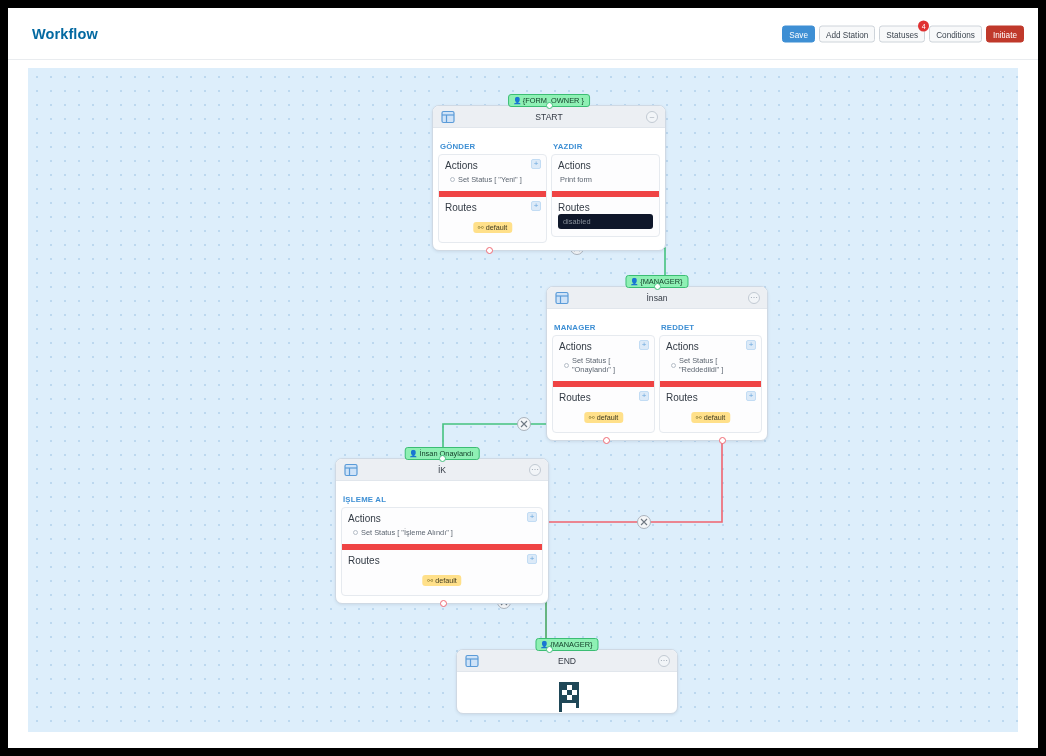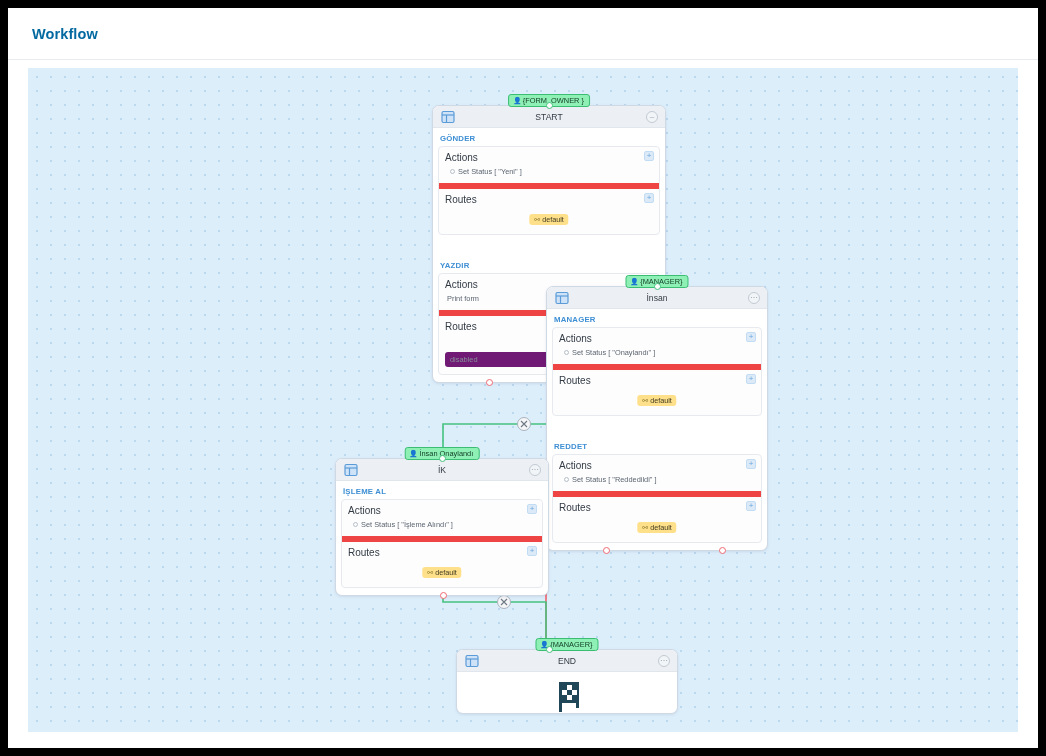--- a/index.html
+++ b/index.html
@@ -129,21 +129,21 @@
     background: #8ef0b4;
     border: 1px solid #3bbd74;
     border-radius: 3px;
     font-size: 7.4px;
     line-height: 12px;
     color: #13402a;
     white-space: nowrap;
     z-index: 6;
   }
   .role-badge .p { color: #2e7d52; margin-right: 1px; font-size: 7px; }
-  .node-body { display: flex; padding: 4px 5px 7px 5px; gap: 24px; flex-direction: column; }
+  .node-body { display: flex; padding: 12px 5px 7px 5px; gap: 4px; }
   .col { flex: 1; min-width: 0; position: relative; }
   .col-title {
     font-size: 7.8px;
     font-weight: bold;
     color: #3e8fd4;
     padding: 2px 1px 3px 2px;
     letter-spacing: .2px;
   }
   .panel {
     border: 1px solid #e6eaef;
@@ -176,22 +176,22 @@
     color: #5c6570;
   }
   .act-dot {
     width: 5px; height: 5px;
     border: 1px solid #b5bdc7;
     border-radius: 50%;
     flex: none;
   }
   .plain-row { padding: 4px 0 0 2px; font-size: 7.4px; color: #5c6570; }
   .disabled-box {
-    margin-top: 20px;
-    background: #701a75;
+    margin-top: 1px;
+    background: #0f172a;
     border-radius: 3px;
     padding: 3px 5px;
     font-size: 7.4px;
     color: #868e98;
   }
   .routes-area { min-height: 22px; position: relative; }
   .route-chip {
     position: absolute;
     left: 50%;
     transform: translateX(-50%);
@@ -216,20 +216,30 @@
   .handle.tgt { border: 1.4px solid #45c27f; }
   .flag { position: absolute; left: 50%; transform: translateX(-50%); top: 8px; }
 </style>
 </head>
 <body>
 
 <div id="frame">
 
   <div id="header">
     <div id="page-title">Workflow</div>
+    <div id="toolbar">
+      <button class="tb-btn primary">Save</button>
+      <button class="tb-btn">Add Station</button>
+      <button class="tb-btn">
+        <span>Statuses</span>
+        <span class="tb-badge">4</span>
+      </button>
+      <button class="tb-btn">Conditions</button>
+      <button class="tb-btn danger">Initiate</button>
+    </div>
   </div>
 
   <div id="canvas">
 
     <svg id="edges">
 
       <path d="M 461,153 L 461,180 L 637,180 L 637,210" fill="none" stroke="#45c27f" stroke-width="1.6"></path>
 
       <path d="M 578,332 L 578,356 L 415,356 L 415,382" fill="none" stroke="#45c27f" stroke-width="1.6"></path>
 

